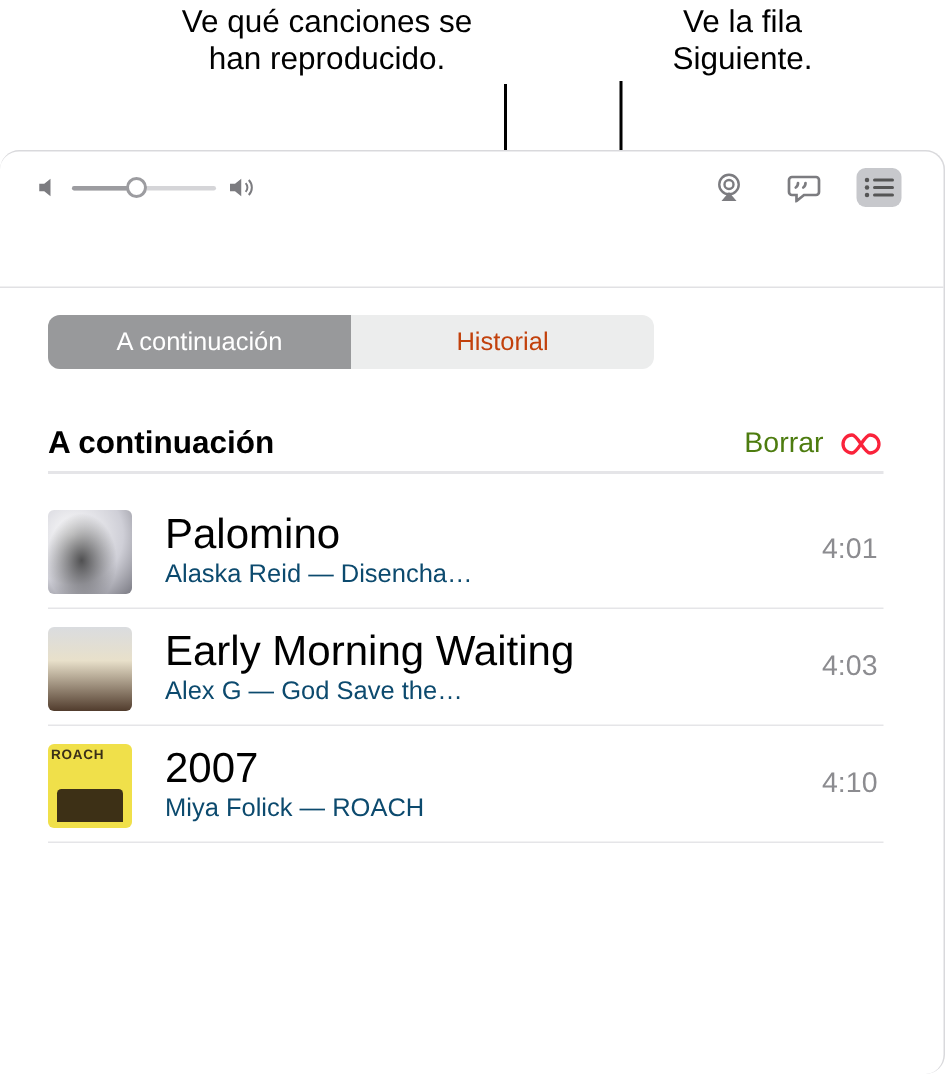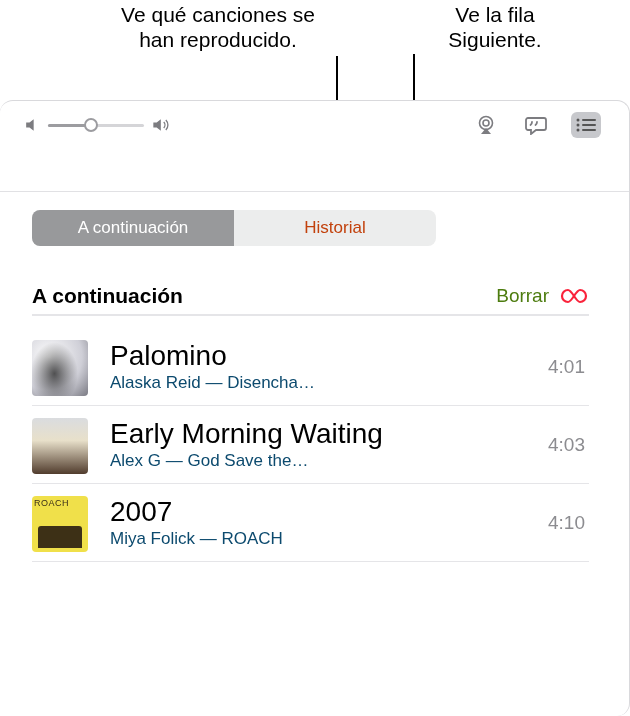--- a/index.html
+++ b/index.html
@@ -64,21 +64,21 @@
 .track .info{margin-left:78px;padding-right:70px}
 .track .t{font-size:28px;font-weight:400;white-space:nowrap;overflow:hidden;text-overflow:ellipsis}
 .track .s{font-size:17px;color:#0c4a6e;margin-top:1px;white-space:nowrap;overflow:hidden;text-overflow:ellipsis}
 .track .dur{position:absolute;right:4px;top:50%;transform:translateY(-50%);font-size:19px;color:#8c8c90}
 
 
 .art1{background:radial-gradient(circle at 30% 30%,#fefefe,#cfcfd7 60%,#7a7a83)}
 .art1::after{content:"";position:absolute;inset:0;background:radial-gradient(ellipse 60% 80% at 40% 60%,rgba(0,0,0,.65),transparent 70%)}
 .art2{background:linear-gradient(180deg,#dadcdf 0,#e8e0ca 40%,#513c2d 100%)}
 .art3{background:#f0e04a;position:relative}
-.art3 .lab{position:absolute;top:2px;left:2px;right:2px;font-size:9px;font-weight:400;letter-spacing:.5px;color:#3a2f18}
+.art3 .lab{position:absolute;top:2px;left:2px;right:2px;font-size:9px;font-weight:700;letter-spacing:.5px;color:#3a2f18}
 .art3::after{content:"";position:absolute;left:6px;right:6px;bottom:4px;height:22px;background:#3d3016;border-radius:3px 3px 0 0}
 </style>
 </head>
 <body>
 
 <div class="callout" style="left:98px;top:2px;width:240px">Ve qué canciones se
 han reproducido.</div>
 <div class="callout-line" style="left:336px;top:56px;width:2px;height:160px"></div>
 
 <div class="callout" style="left:395px;top:2px;width:200px">Ve la fila

